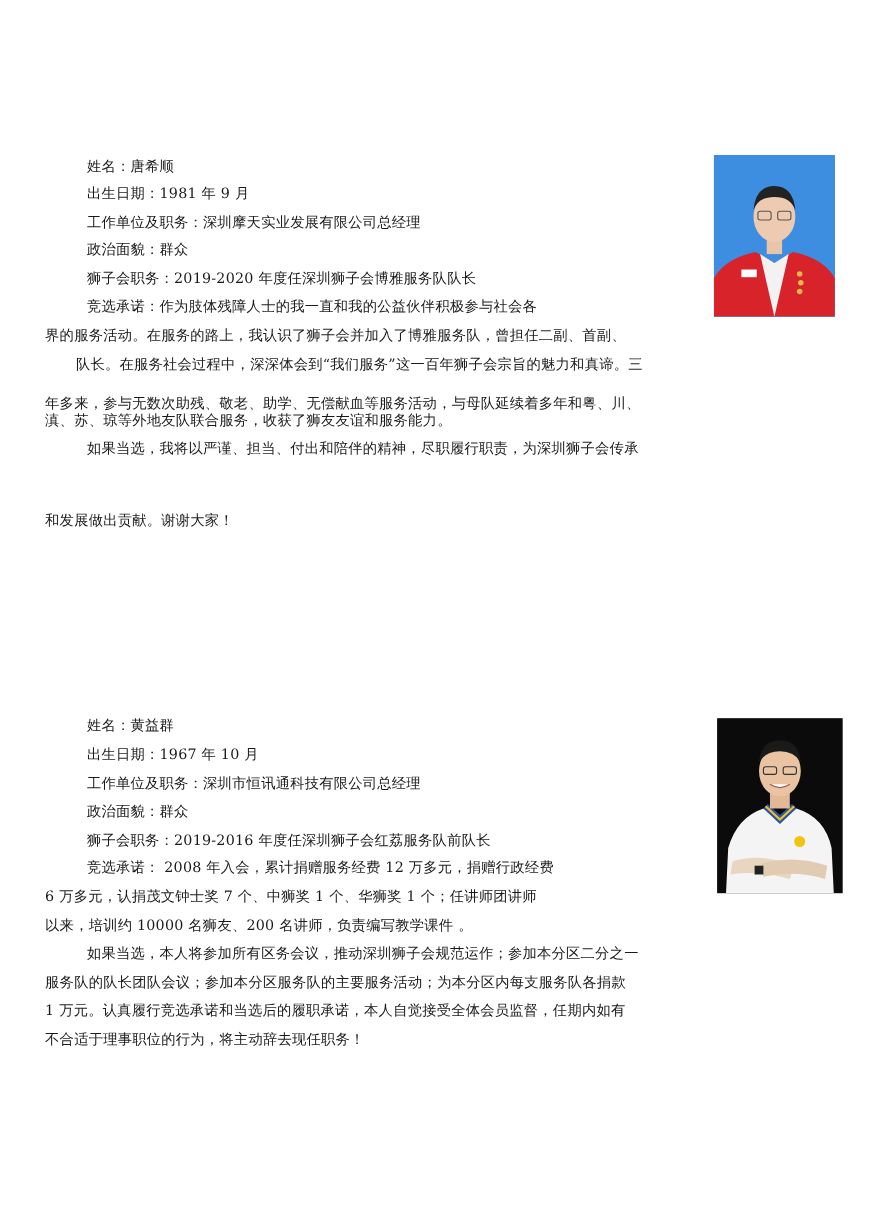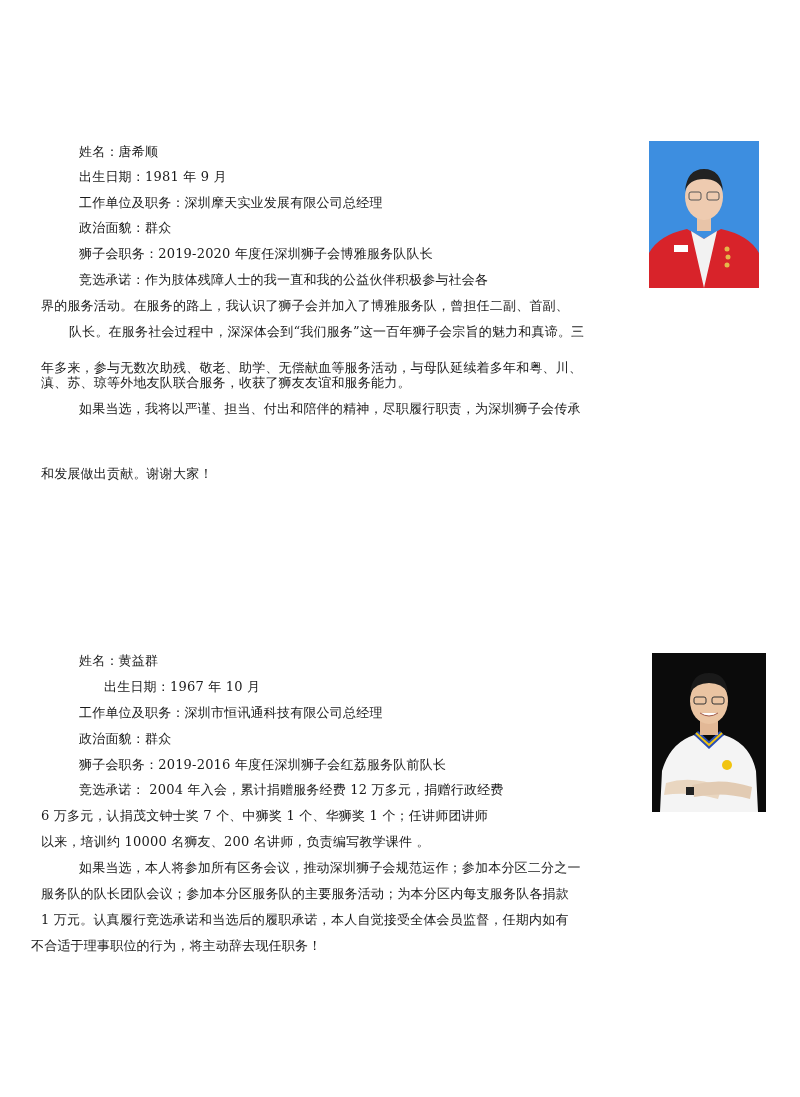--- a/index.html
+++ b/index.html
@@ -41,31 +41,31 @@
       <rect x="25" y="104" width="14" height="7" fill="#ffffff"></rect>
       <circle cx="78" cy="108" r="2.5" fill="#e5b84a"></circle>
       <circle cx="79" cy="116" r="2.5" fill="#e5b84a"></circle>
       <circle cx="78" cy="124" r="2.5" fill="#e5b84a"></circle>
     </svg>
   </div>
 </section>
 
 <section>
   <div class="line" style="left:79px;top:651px;">姓名：黄益群</div>
-  <div class="line" style="left:79px;top:677px;margin-left:25px;">出生日期：1967 年 10 月</div>
+  <div class="line" style="left:79px;top:677px;">出生日期：1967 年 10 月</div>
   <div class="line" style="left:79px;top:703px;">工作单位及职务：深圳市恒讯通科技有限公司总经理</div>
   <div class="line" style="left:79px;top:729px;">政治面貌：群众</div>
   <div class="line" style="left:79px;top:755px;">狮子会职务：2019-2016 年度任深圳狮子会红荔服务队前队长</div>
-  <div class="line" style="left:79px;top:780px;">竞选承诺： 2004 年入会，累计捐赠服务经费 12 万多元，捐赠行政经费</div>
+  <div class="line" style="left:79px;top:780px;">竞选承诺： 2008 年入会，累计捐赠服务经费 12 万多元，捐赠行政经费</div>
   <div class="line" style="left:41px;top:806px;">6 万多元，认捐茂文钟士奖 7 个、中狮奖 1 个、华狮奖 1 个；任讲师团讲师</div>
   <div class="line" style="left:41px;top:832px;">以来，培训约 10000 名狮友、200 名讲师，负责编写教学课件 。</div>
   <div class="line" style="left:79px;top:858px;">如果当选，本人将参加所有区务会议，推动深圳狮子会规范运作；参加本分区二分之一</div>
   <div class="line" style="left:41px;top:884px;text-align:right;">服务队的队长团队会议；参加本分区服务队的主要服务活动；为本分区内每支服务队各捐款</div>
   <div class="line" style="left:41px;top:910px;">1 万元。认真履行竞选承诺和当选后的履职承诺，本人自觉接受全体会员监督，任期内如有</div>
-  <div class="line" style="left:31px;top:936px;">不合适于理事职位的行为，将主动辞去现任职务！</div>
+  <div class="line" style="left:41px;top:936px;">不合适于理事职位的行为，将主动辞去现任职务！</div>
 
   <div class="photo p2">
     <svg width="114" height="159" viewBox="0 0 114 159">
       <rect width="114" height="159" fill="#0b0b0b"></rect>
       <path d="M8 159 L10 118 Q18 90 42 82 L57 92 L72 82 Q98 90 104 118 L106 159 Z" fill="#f4f4f4"></path>
       <path d="M42 82 L57 96 L72 82 L68 78 L57 88 L46 78 Z" fill="#2a4fb5"></path>
       <path d="M44 80 L57 92 L70 80" fill="none" stroke="#f1c40f" stroke-width="2"></path>
       <path d="M14 130 Q40 122 70 134 L66 146 Q38 138 12 142 Z" fill="#e9d6c0"></path>
       <path d="M40 132 Q70 124 100 134 L98 146 Q70 138 42 144 Z" fill="#e2cbb3"></path>
       <rect x="34" y="134" width="8" height="8" fill="#222"></rect>

